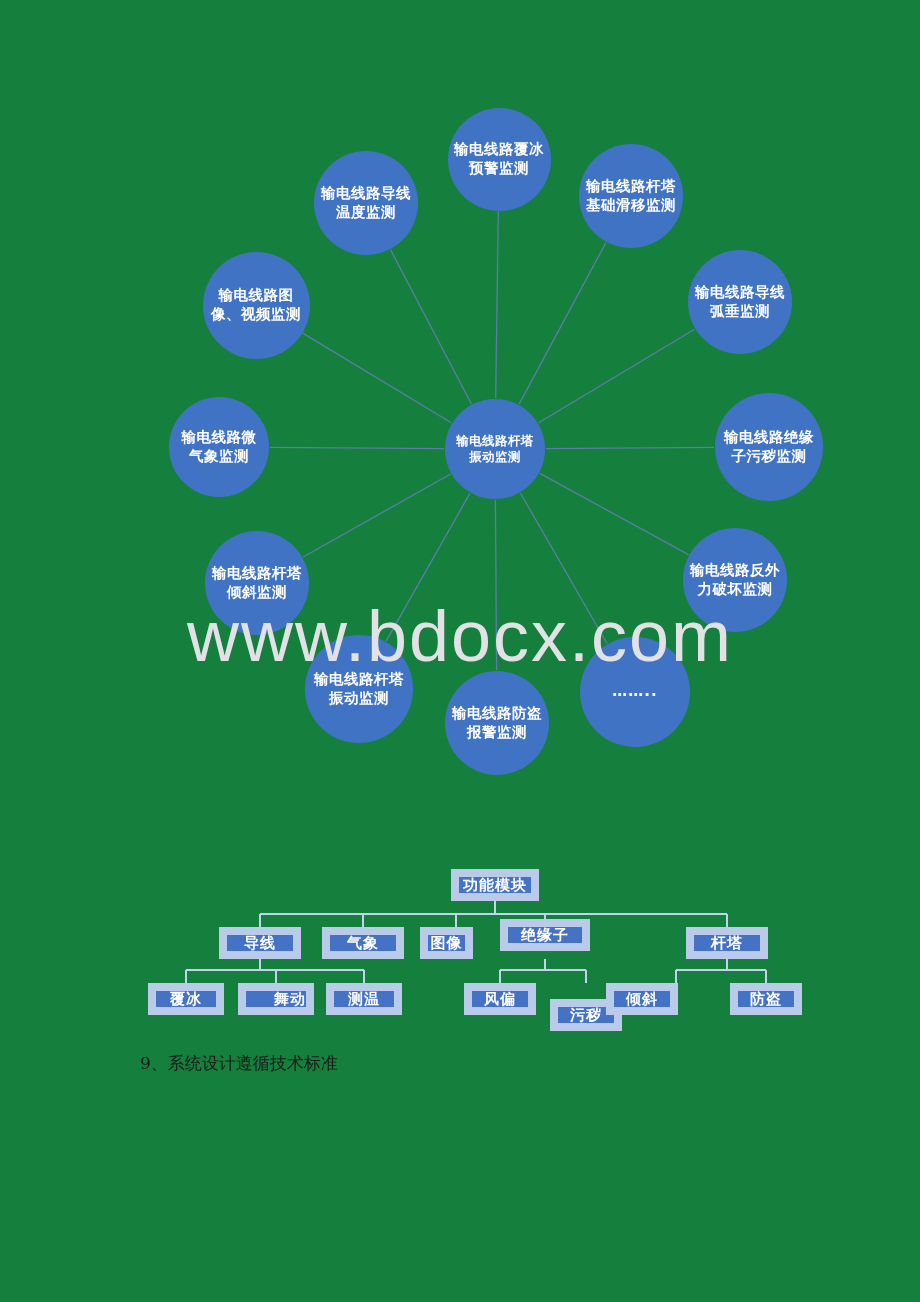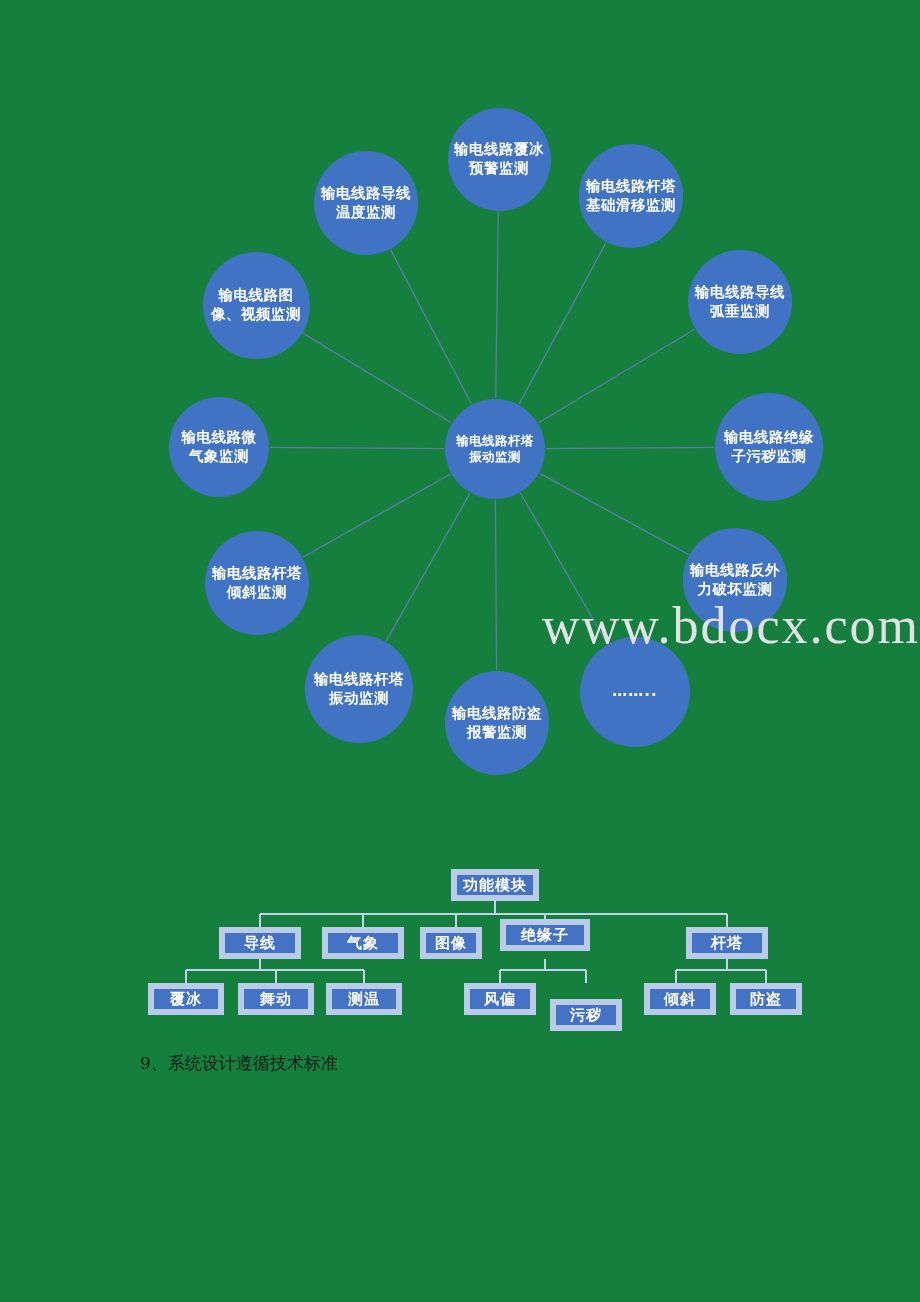--- a/index.html
+++ b/index.html
@@ -25,23 +25,23 @@
     height: 1302px;
     background: #15803d;
   }
 
   
   #watermark {
     position: absolute;
     left: 0;
     top: 600px;
     width: 920px;
-    text-align: right;
-    font-family: Liberation Serif, serif;
-    font-size: 52px;
+    text-align: center;
+    font-family: Liberation Sans, sans-serif;
+    font-size: 72px;
     letter-spacing: 2px;
     color: #e2e2e6;
     font-weight: 400;
     user-select: none;
     pointer-events: none;
     z-index: 3;
     line-height: 1;
   }
 
   
@@ -107,21 +107,21 @@
   #org-svg {
     position: absolute;
     left: 0; top: 0;
     width: 920px;
     height: 170px;
     z-index: 1;
   }
   .org-box {
     position: absolute;
     background: #4472c4;
-    border: 6px solid #14b8a6;
+    border: 8px solid #14b8a6;
     color: #ffffff;
     display: flex;
     align-items: center;
     justify-content: center;
     box-sizing: border-box;
     font-size: 15px;
     font-weight: 600;
     letter-spacing: 1px;
     z-index: 2;
     height: 32px;
@@ -237,45 +237,45 @@
     <div id="org-boxes">
         <div class="org-box" style="left: 451px; top: 14px; width: 88px; background: rgb(68, 114, 196); border-color: rgb(185, 203, 232);">
           <span>功能模块</span>
         </div>
         <div class="org-box" style="left: 219px; top: 72px; width: 82px; background: rgb(68, 114, 196); border-color: rgb(185, 203, 232);">
           <span>导线</span>
         </div>
         <div class="org-box" style="left: 322px; top: 72px; width: 82px; background: rgb(68, 114, 196); border-color: rgb(185, 203, 232);">
           <span>气象</span>
         </div>
-        <div class="org-box" style="left: 420px; top: 72px; width: 62px; background: rgb(68, 114, 196); border-color: rgb(185, 203, 232);">
+        <div class="org-box" style="left: 420px; top: 72px; width: 53px; background: rgb(68, 114, 196); border-color: rgb(185, 203, 232);">
           <span>图像</span>
         </div>
         <div class="org-box" style="left: 500px; top: 64px; width: 90px; background: rgb(68, 114, 196); border-color: rgb(185, 203, 232);">
           <span>绝缘子</span>
         </div>
         <div class="org-box" style="left: 686px; top: 72px; width: 82px; background: rgb(68, 114, 196); border-color: rgb(185, 203, 232);">
           <span>杆塔</span>
         </div>
         <div class="org-box" style="left: 148px; top: 128px; width: 76px; background: rgb(68, 114, 196); border-color: rgb(185, 203, 232);">
           <span>覆冰</span>
         </div>
-        <div class="org-box" style="left: 238px; top: 128px; width: 76px; background: rgb(68, 114, 196); border-color: rgb(185, 203, 232);">
+        <div class="org-box" style="left: 238px; top: 128px; width: 76px; background: rgb(68, 114, 196); border-color: rgb(185, 203, 232); justify-content: flex-end;">
           <span>舞动</span>
         </div>
         <div class="org-box" style="left: 326px; top: 128px; width: 76px; background: rgb(68, 114, 196); border-color: rgb(185, 203, 232);">
           <span>测温</span>
         </div>
         <div class="org-box" style="left: 464px; top: 128px; width: 72px; background: rgb(68, 114, 196); border-color: rgb(185, 203, 232);">
           <span>风偏</span>
         </div>
         <div class="org-box" style="left: 550px; top: 144px; width: 72px; background: rgb(68, 114, 196); border-color: rgb(185, 203, 232);">
           <span>污秽</span>
         </div>
-        <div class="org-box" style="left: 644px; top: 128px; width: 72px; background: rgb(68, 114, 196); border-color: rgb(185, 203, 232);">
+        <div class="org-box" style="left: 606px; top: 128px; width: 72px; background: rgb(68, 114, 196); border-color: rgb(185, 203, 232);">
           <span>倾斜</span>
         </div>
         <div class="org-box" style="left: 730px; top: 128px; width: 72px; background: rgb(68, 114, 196); border-color: rgb(185, 203, 232);">
           <span>防盗</span>
         </div>
       </div>
   </div>
 
   <div id="text-block">
       <div class="text-line indent-1">9、系统设计遵循技术标准</div>

